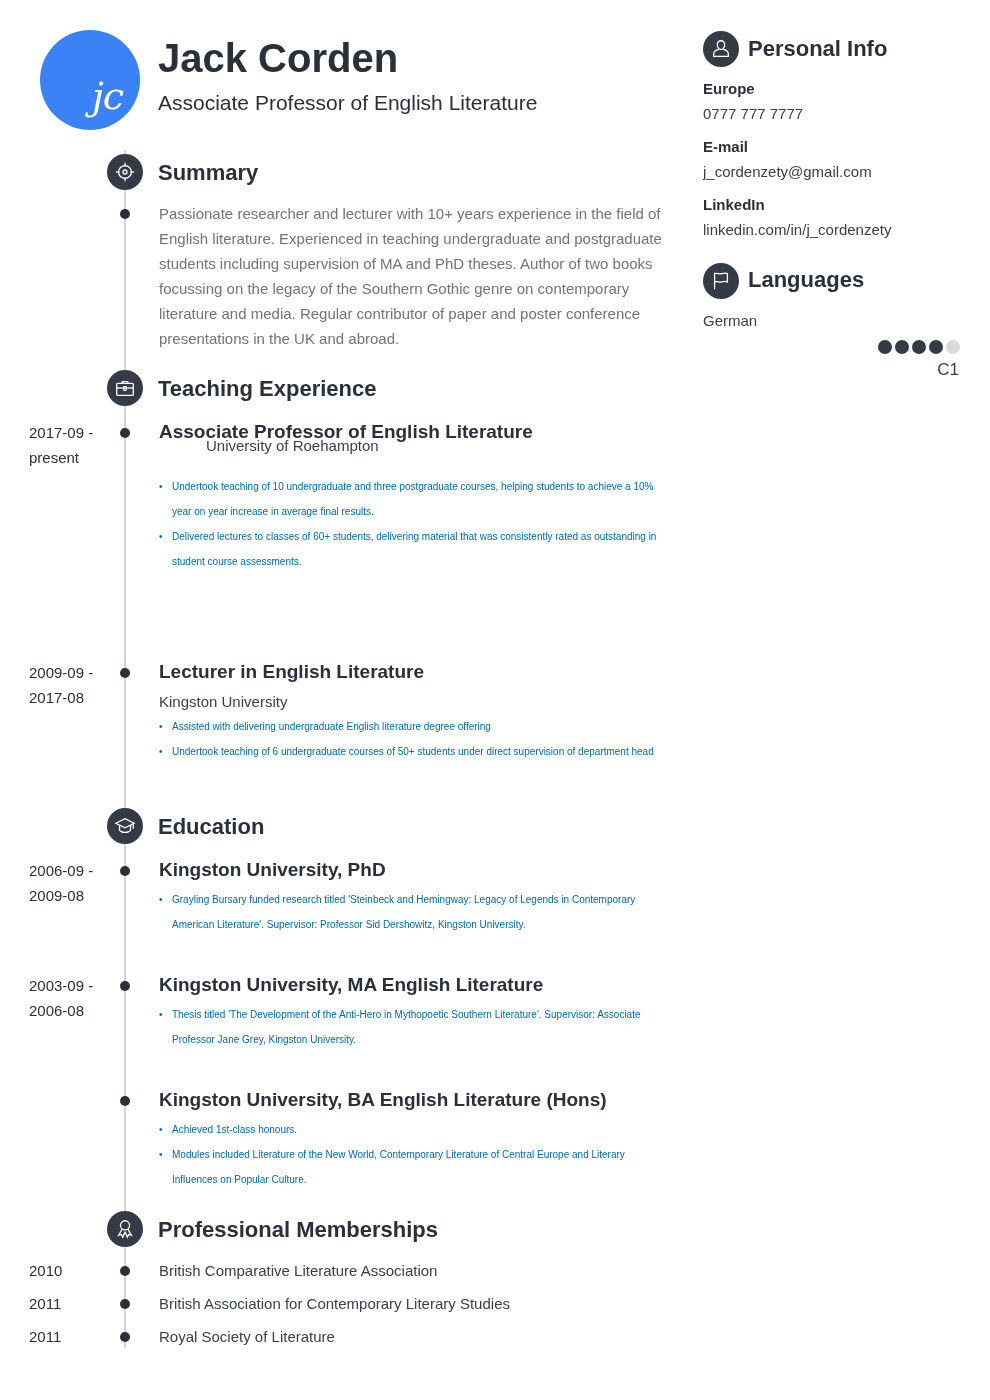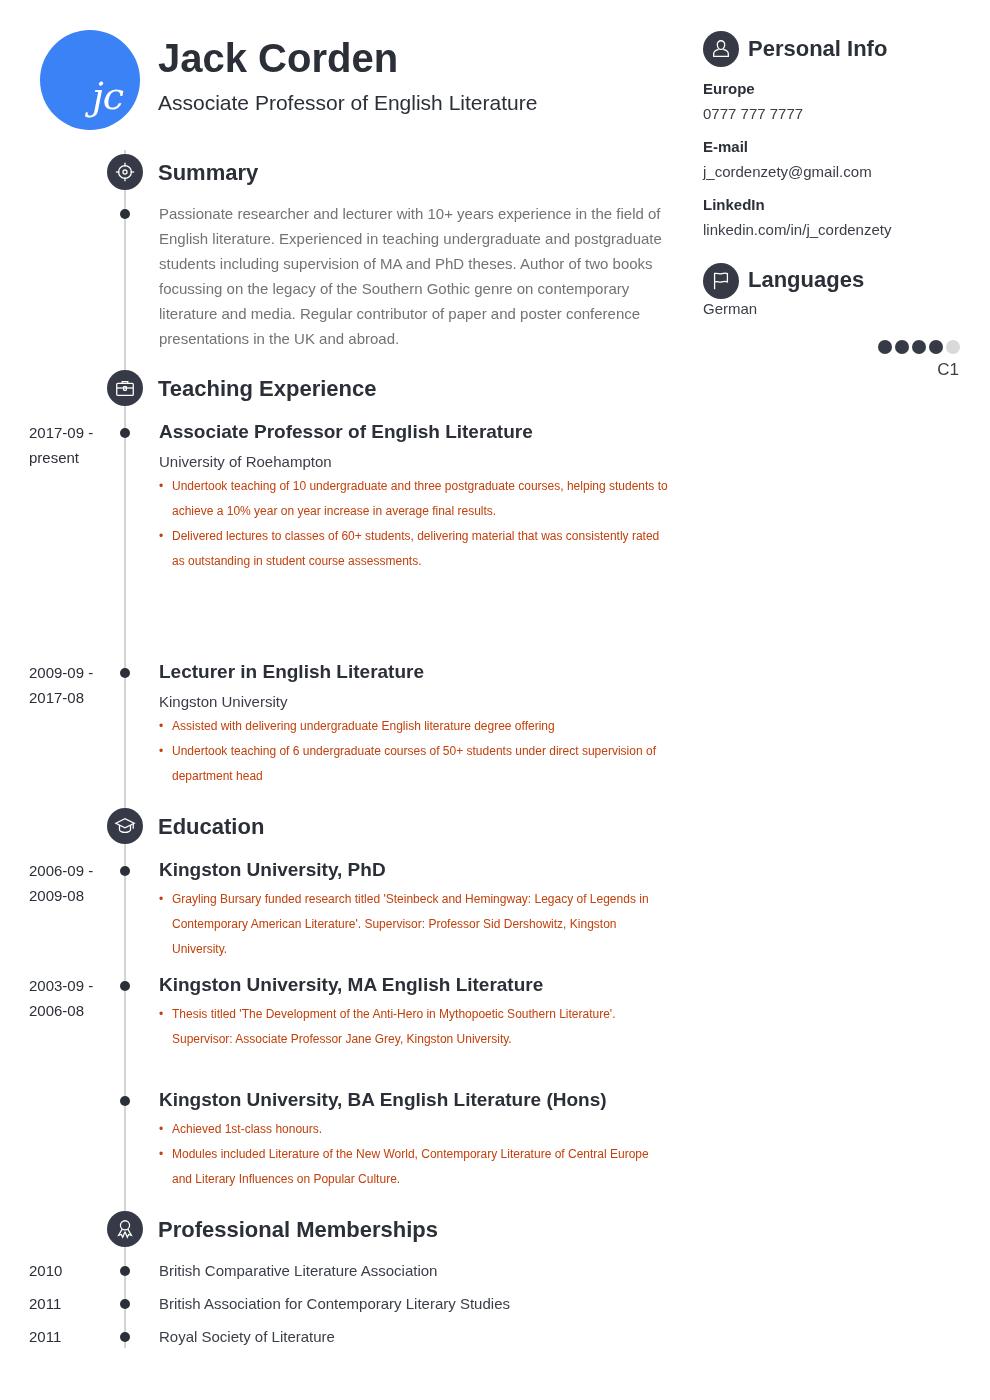--- a/index.html
+++ b/index.html
@@ -19,21 +19,21 @@
   .sec-title { position: absolute; font-size: 22px; font-weight: bold; color: #2b2f38; }
 
   .dot { position: absolute; left: 120px; width: 10px; height: 10px; border-radius: 50%; background: #2b2f38; }
 
   .date { position: absolute; left: 29px; font-size: 15px; color: #2b2f38; line-height: 25px; }
 
   .para { position: absolute; left: 159px; width: 510px; font-size: 15px; line-height: 25px; color: #737373; }
   .entry-title { position: absolute; left: 159px; font-size: 19px; font-weight: bold; color: #2b2f38; }
   .entry-sub { position: absolute; left: 159px; font-size: 15px; color: #3a3e47; }
 
-  ul.bullets { position: absolute; left: 159px; width: 510px; list-style: none; font-size: 12px; line-height: 25px; color: #c2410c; }
+  ul.bullets { position: absolute; left: 159px; width: 510px; list-style: none; font-size: 10px; line-height: 25px; color: #0369a1; }
   ul.bullets li { position: relative; padding-left: 13px; }
   ul.bullets li::before { content: "•"; position: absolute; left: 0; top: 0; }
 
   .member { position: absolute; left: 159px; font-size: 15px; color: #3a3e47; }
 
   
   .r-label { position: absolute; left: 703px; font-size: 15px; font-weight: bold; color: #2b2f38; }
   .r-value { position: absolute; left: 703px; font-size: 15px; color: #3a3e47; }
 
   .lang-dots { position: absolute; left: 878px; top: 340px; display: flex; gap: 3px; }
@@ -75,21 +75,21 @@
   </svg>
 </div>
 <div class="sec-title" style="left:158px;top:376px;">Teaching Experience</div>
 
 <div class="date" style="top:420px;">
   <div>2017-09 -</div>
   <div>present</div>
 </div>
 <div class="dot" style="top:428px;"></div>
 <div class="entry-title" style="top:421px;">Associate Professor of English Literature</div>
-<div class="entry-sub" style="top:453px;">University of Roehampton</div>
+<div class="entry-sub" style="top:437px;margin-left:47px;">University of Roehampton</div>
 <ul class="bullets" style="top:474px;">
   <li>Undertook teaching of 10 undergraduate and three postgraduate courses, helping students to achieve a 10% year on year increase in average final results.</li>
   <li>Delivered lectures to classes of 60+ students, delivering material that was consistently rated as outstanding in student course assessments.</li>
 </ul>
 
 <div class="date" style="top:660px;">
   <div>2009-09 -</div>
   <div>2017-08</div>
 </div>
 <div class="dot" style="top:668px;"></div>
@@ -175,21 +175,21 @@
 <div class="r-value" style="top:221px;">linkedin.com/in/j_cordenzety</div>
 
 <div class="sec-icon" style="left:703px;top:263px;">
   <svg viewBox="0 0 24 24" fill="none" stroke="#fff" stroke-width="1.4">
     <line x1="5" y1="3" x2="5" y2="21"></line>
     <path d="M5 4c3-1.5 5 1 8 0s4-1 6 0v9c-2-1-3-1-6 0s-5-1.5-8 0"></path>
   </svg>
 </div>
 <div class="sec-title" style="left:748px;top:267px;">Languages</div>
 
-<div class="r-value" style="top:300px;">German</div>
+<div class="r-value" style="top:312px;">German</div>
 <div class="lang-dots">
   <span></span>
   <span></span>
   <span></span>
   <span></span>
   <span class="off"></span>
 </div>
 <div class="lang-level">C1</div>
 
 </body></html>

